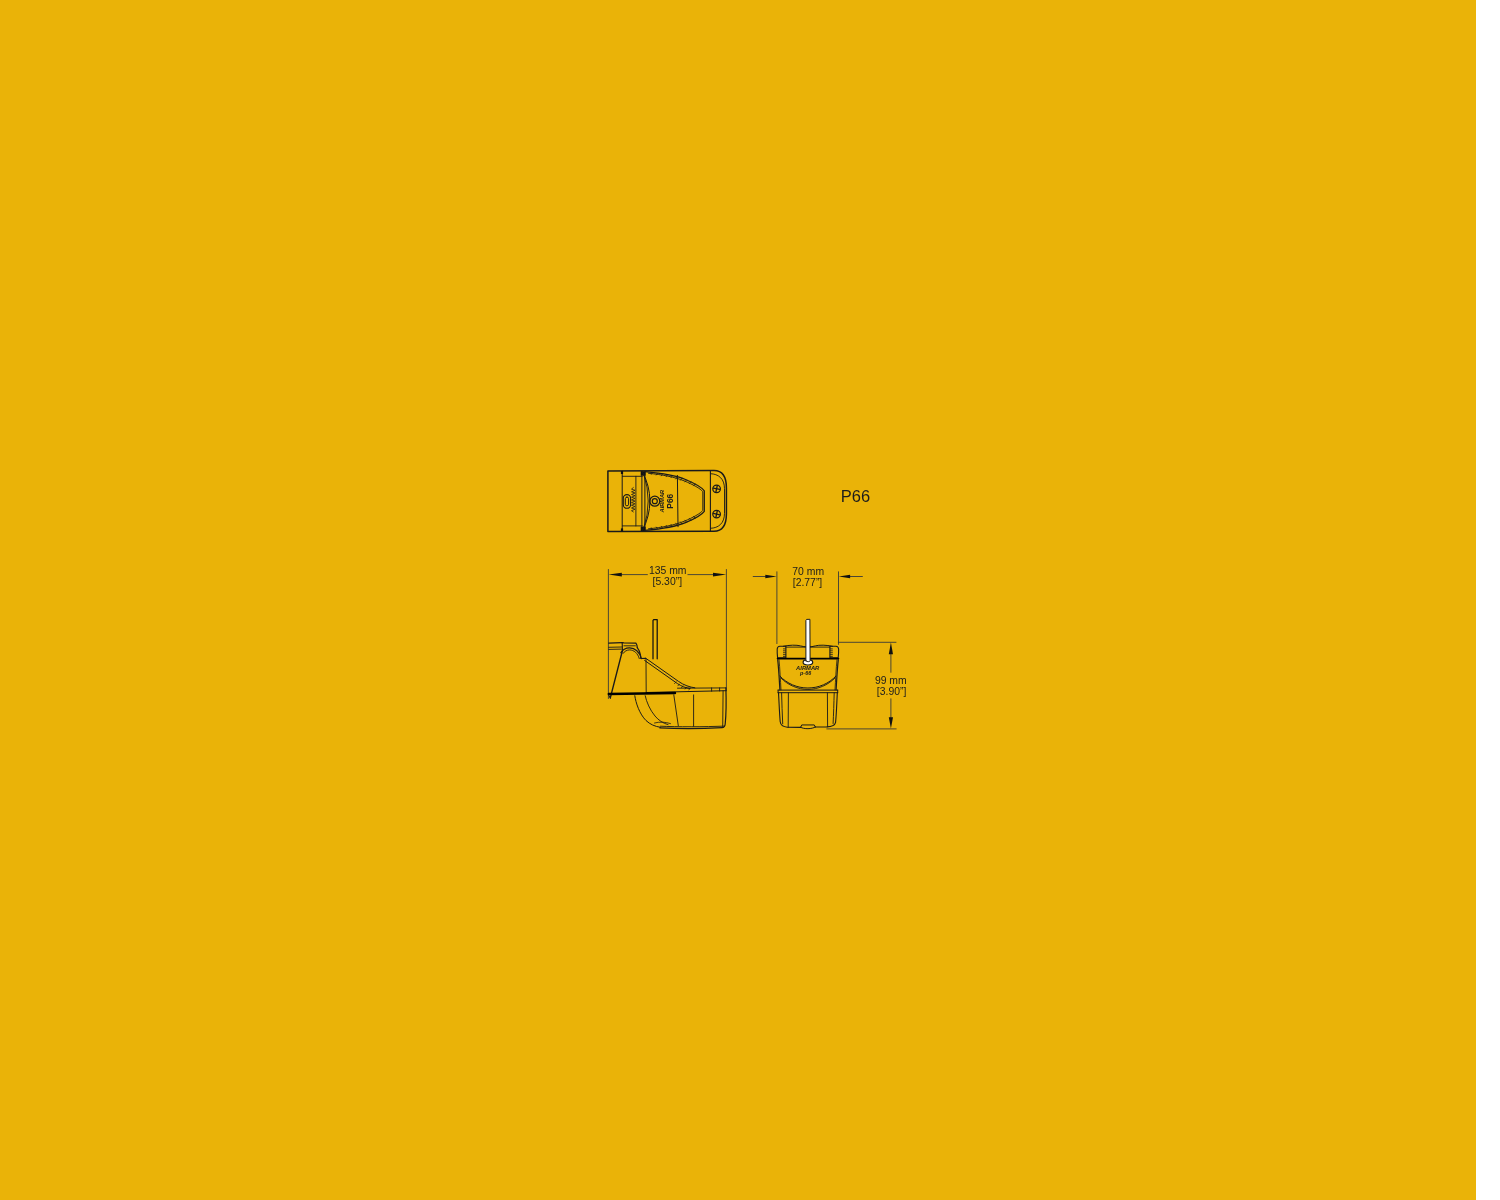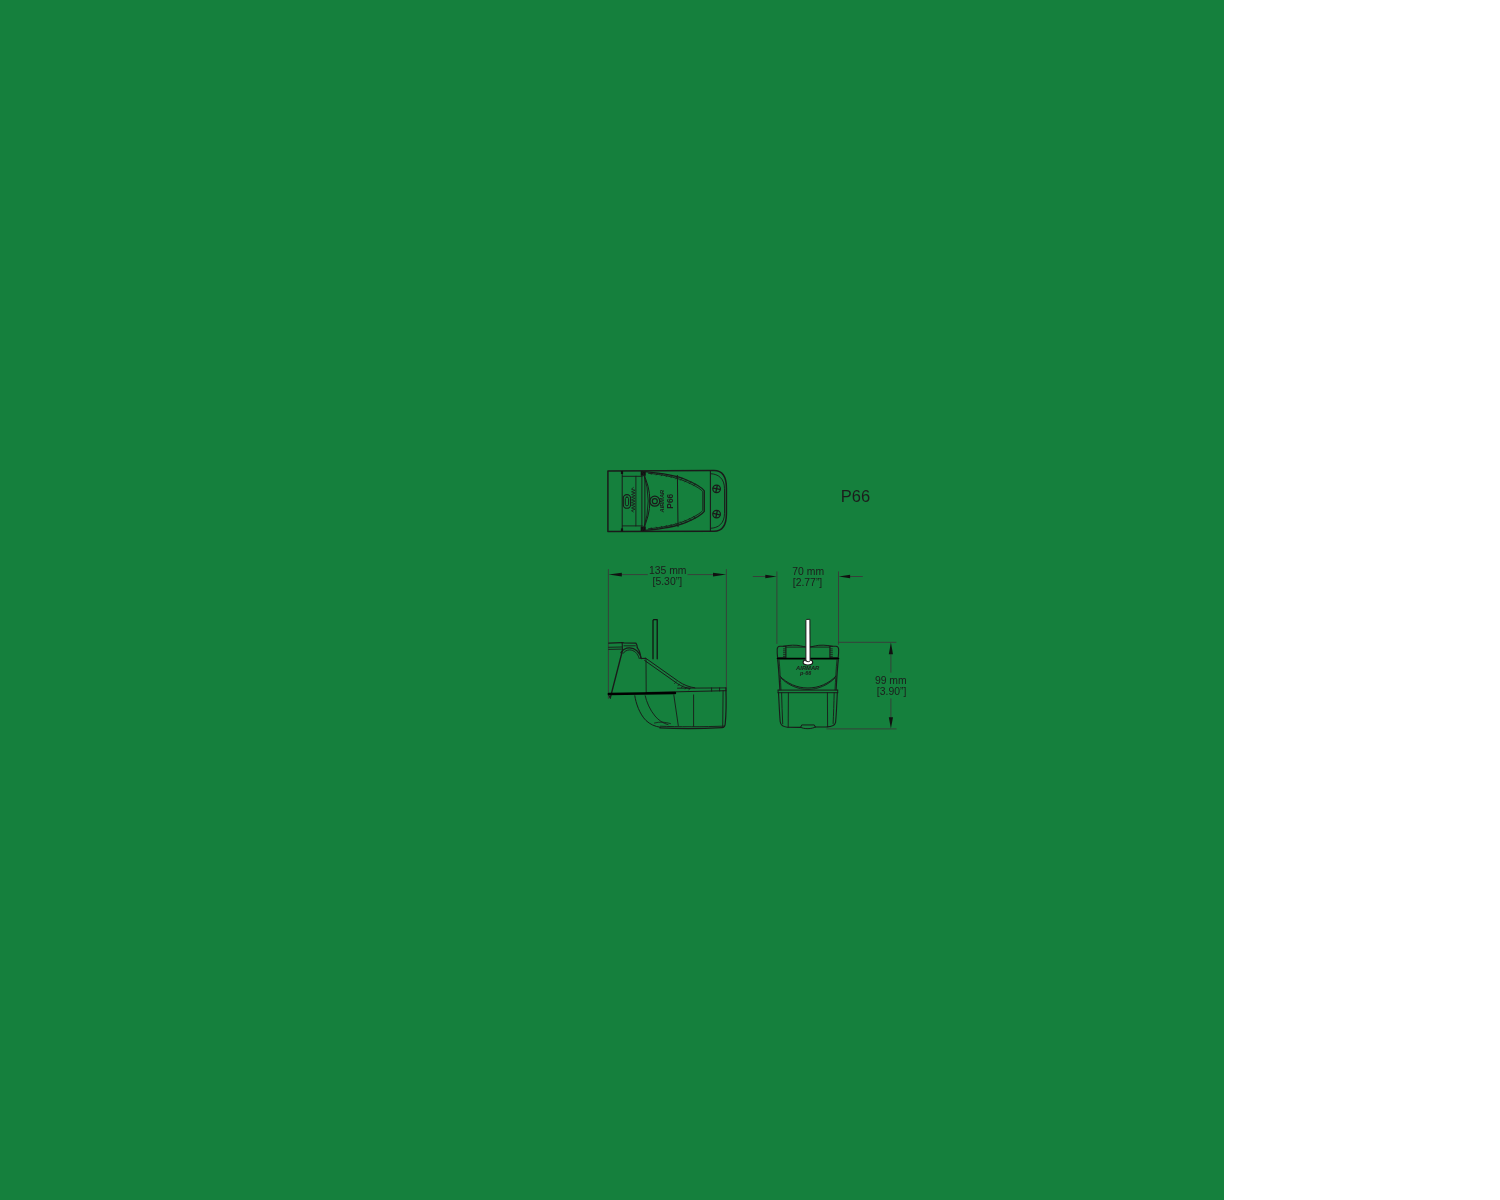--- a/index.html
+++ b/index.html
@@ -1,16 +1,16 @@
 <!DOCTYPE html>
 <html><head>
 <meta charset="utf-8">
 <style>
   html,body{margin:0;padding:0;background:#ffffff;}
-  .page{width:1224px;height:1200px;position:relative;background:#15803d;overflow:hidden;}
+  .page{width:1476px;height:1200px;position:relative;background:#eab308;overflow:hidden;}
   svg{position:absolute;top:0;left:0;transform:translateZ(0);}
   text{font-family:"Liberation Sans",sans-serif;fill:#1c1c1c;}
 </style>
 </head>
 <body>
 <div class="page">
 <svg width="1500" height="1200" viewBox="0 0 1500 1200" fill="none" stroke-linecap="round" stroke-linejoin="round">
 
 <text x="855.5" y="501.8" font-size="16.5" text-anchor="middle" fill="#222" stroke="none">P66</text>
 

